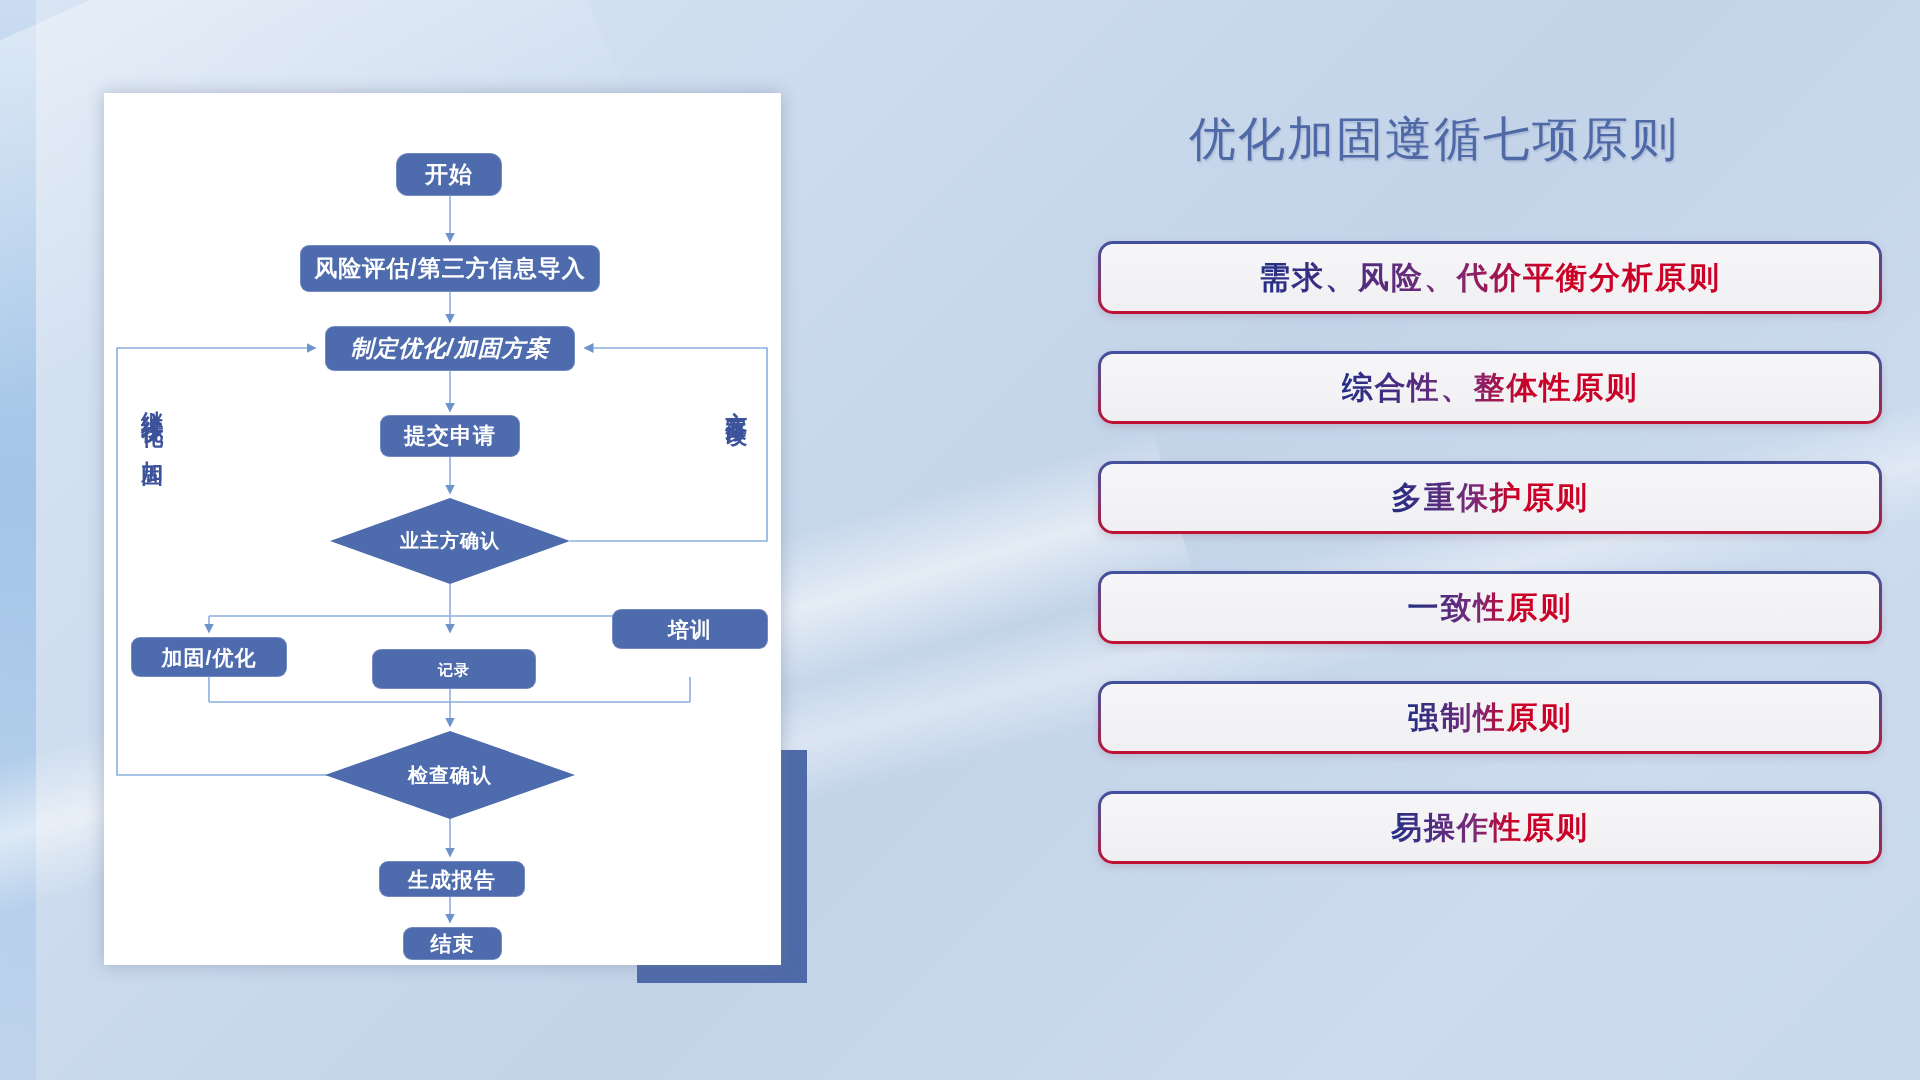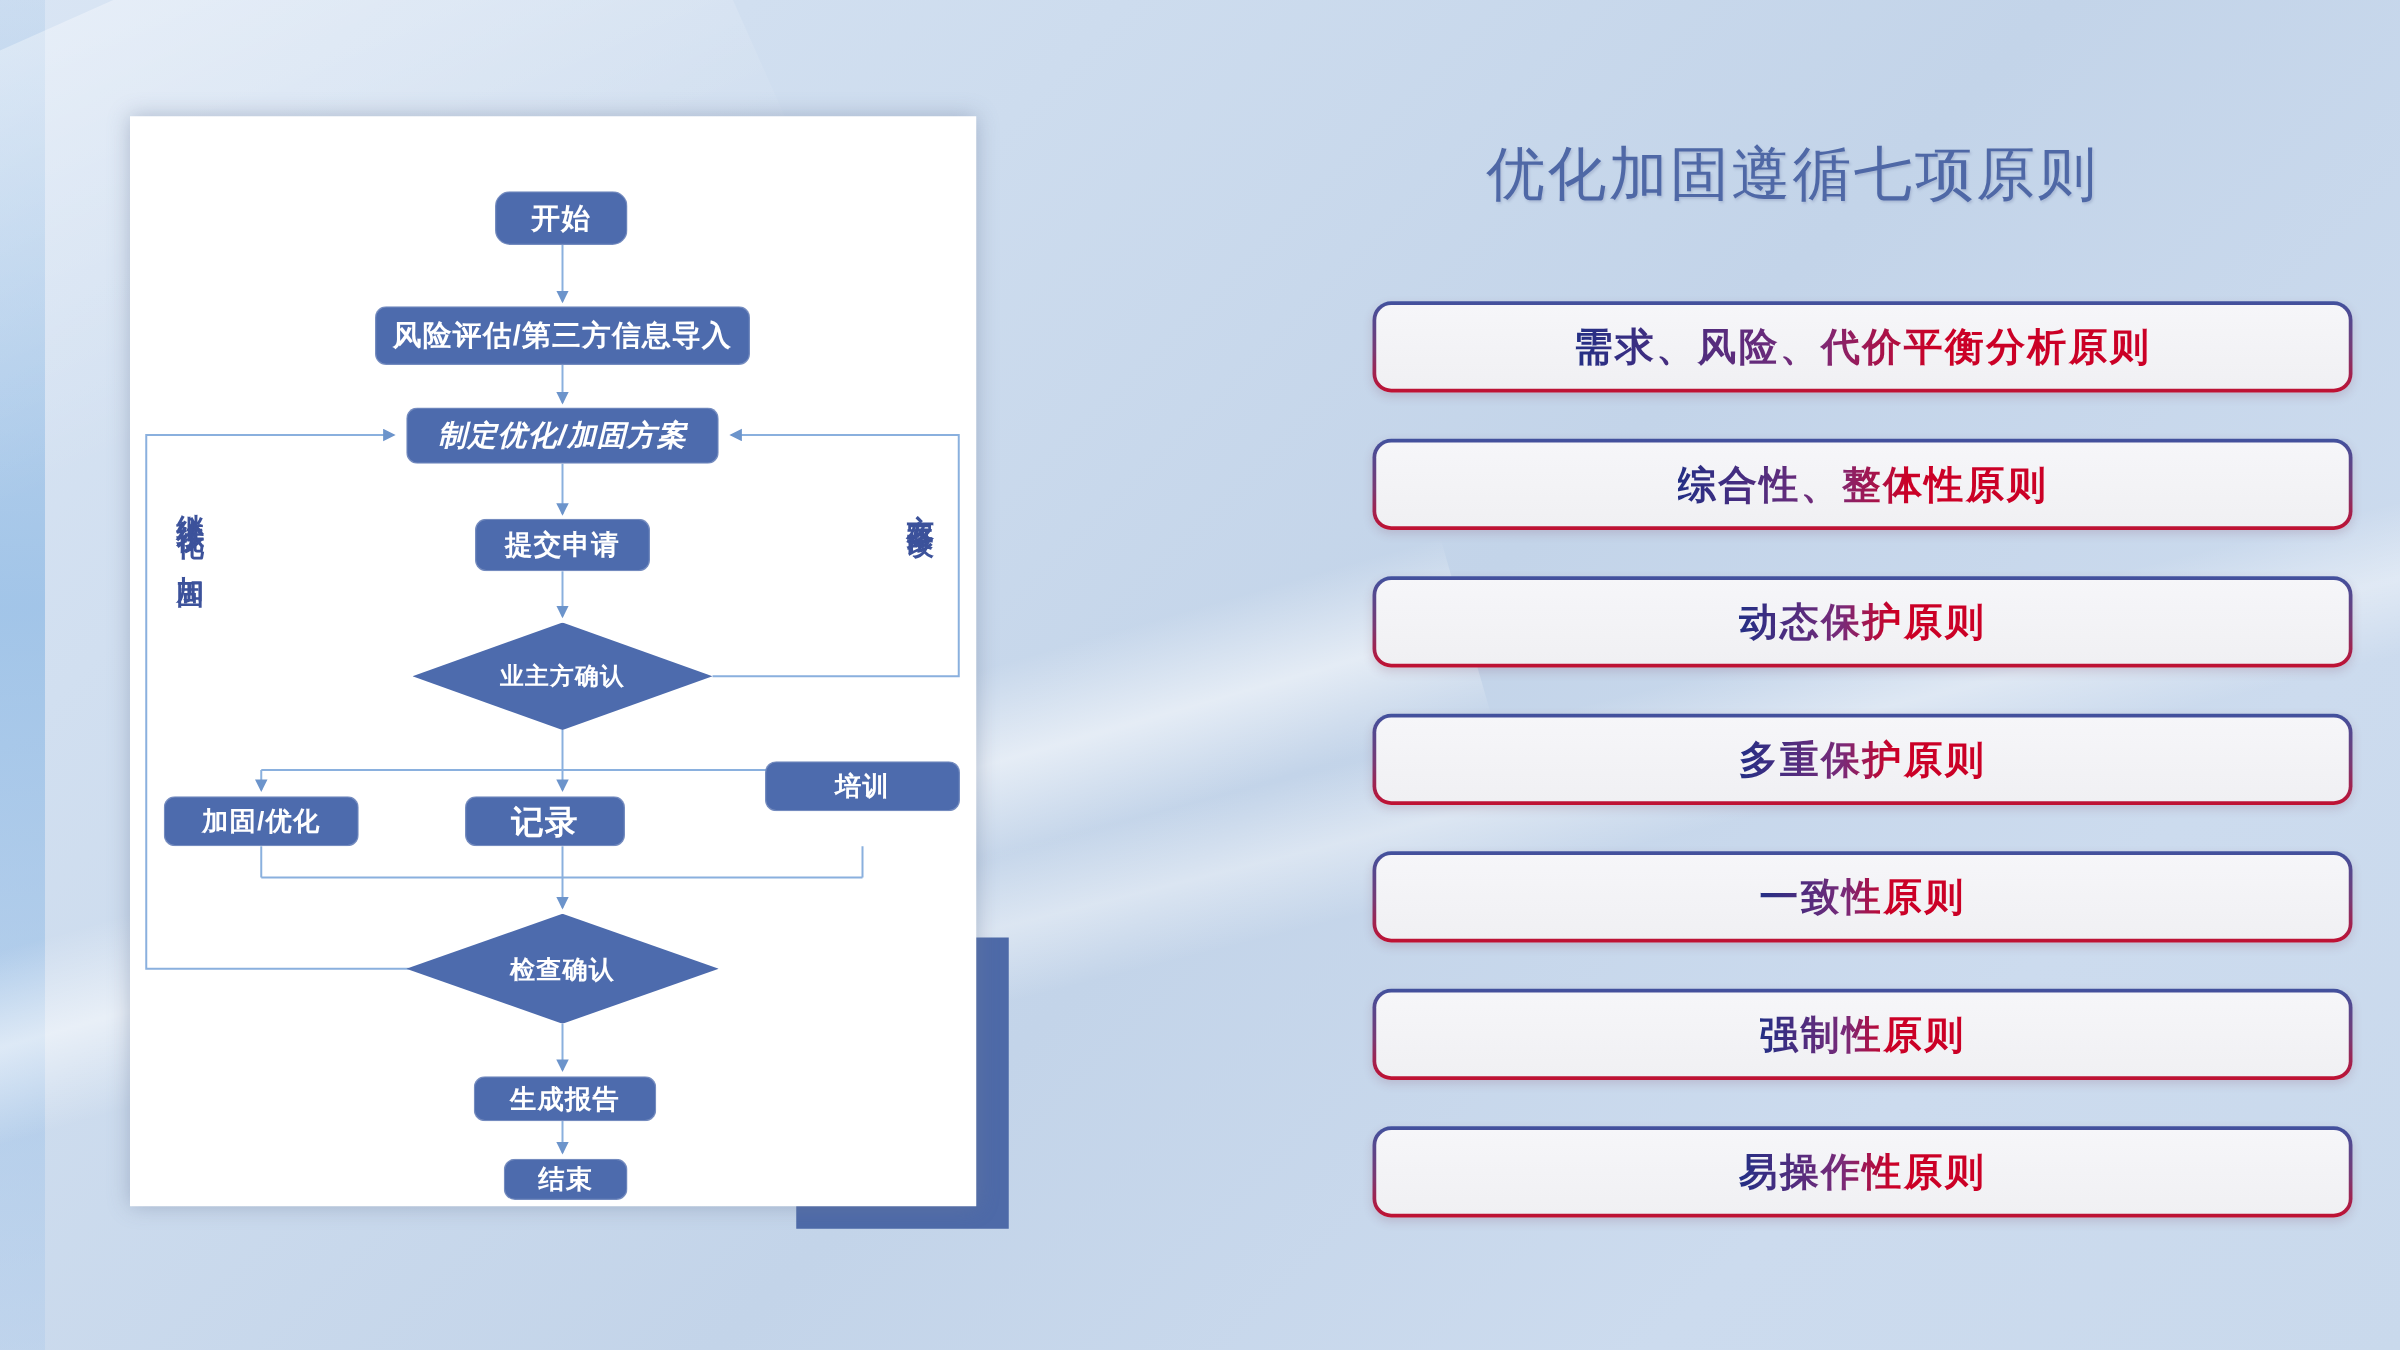--- a/index.html
+++ b/index.html
@@ -98,21 +98,21 @@
   <div class="node" style="left:196px;top:152px;width:300px;height:47px;font-size:23px;">风险评估/第三方信息导入</div>
 
   <div class="node" style="left:221px;top:233px;width:250px;height:45px;font-size:23px;font-style:italic;">制定优化/加固方案</div>
 
   <div class="node" style="left:276px;top:322px;width:140px;height:42px;font-size:22px;">提交申请</div>
 
   <div class="diamond" style="left:226px;top:405px;width:240px;height:86px;font-size:19px;">业主方确认</div>
 
   <div class="node" style="left:27px;top:544px;width:156px;height:40px;font-size:21px;">加固/优化</div>
 
-  <div class="node" style="left:268px;top:544px;width:128px;height:40px;font-size:26px;">记录</div>
+  <div class="node" style="left:268px;top:556px;width:164px;height:40px;font-size:15px;">记录</div>
 
   <div class="node" style="left:508px;top:516px;width:156px;height:40px;font-size:21px;">培训</div>
 
   <div class="diamond" style="left:221px;top:638px;width:250px;height:88px;font-size:20px;">检查确认</div>
 
   <div class="node" style="left:275px;top:768px;width:146px;height:36px;font-size:21px;">生成报告</div>
 
   <div class="node" style="left:299px;top:834px;width:99px;height:33px;font-size:21px;">结束</div>
 
   <div class="vlabel" style="left:36px;top:300px;height:160px;">继续优化/加固</div>
@@ -128,25 +128,20 @@
       <span class="ptext">需求、风险、代价平衡分析原则</span>
     </div>
   </div>
   <div class="pcard">
     <div class="pcard-inner">
       <span class="ptext">综合性、整体性原则</span>
     </div>
   </div>
   <div class="pcard">
     <div class="pcard-inner">
-      <span class="ptext">动态保护原则</span>
-    </div>
-  </div>
-  <div class="pcard">
-    <div class="pcard-inner">
       <span class="ptext">多重保护原则</span>
     </div>
   </div>
   <div class="pcard">
     <div class="pcard-inner">
       <span class="ptext">一致性原则</span>
     </div>
   </div>
   <div class="pcard">
     <div class="pcard-inner">

